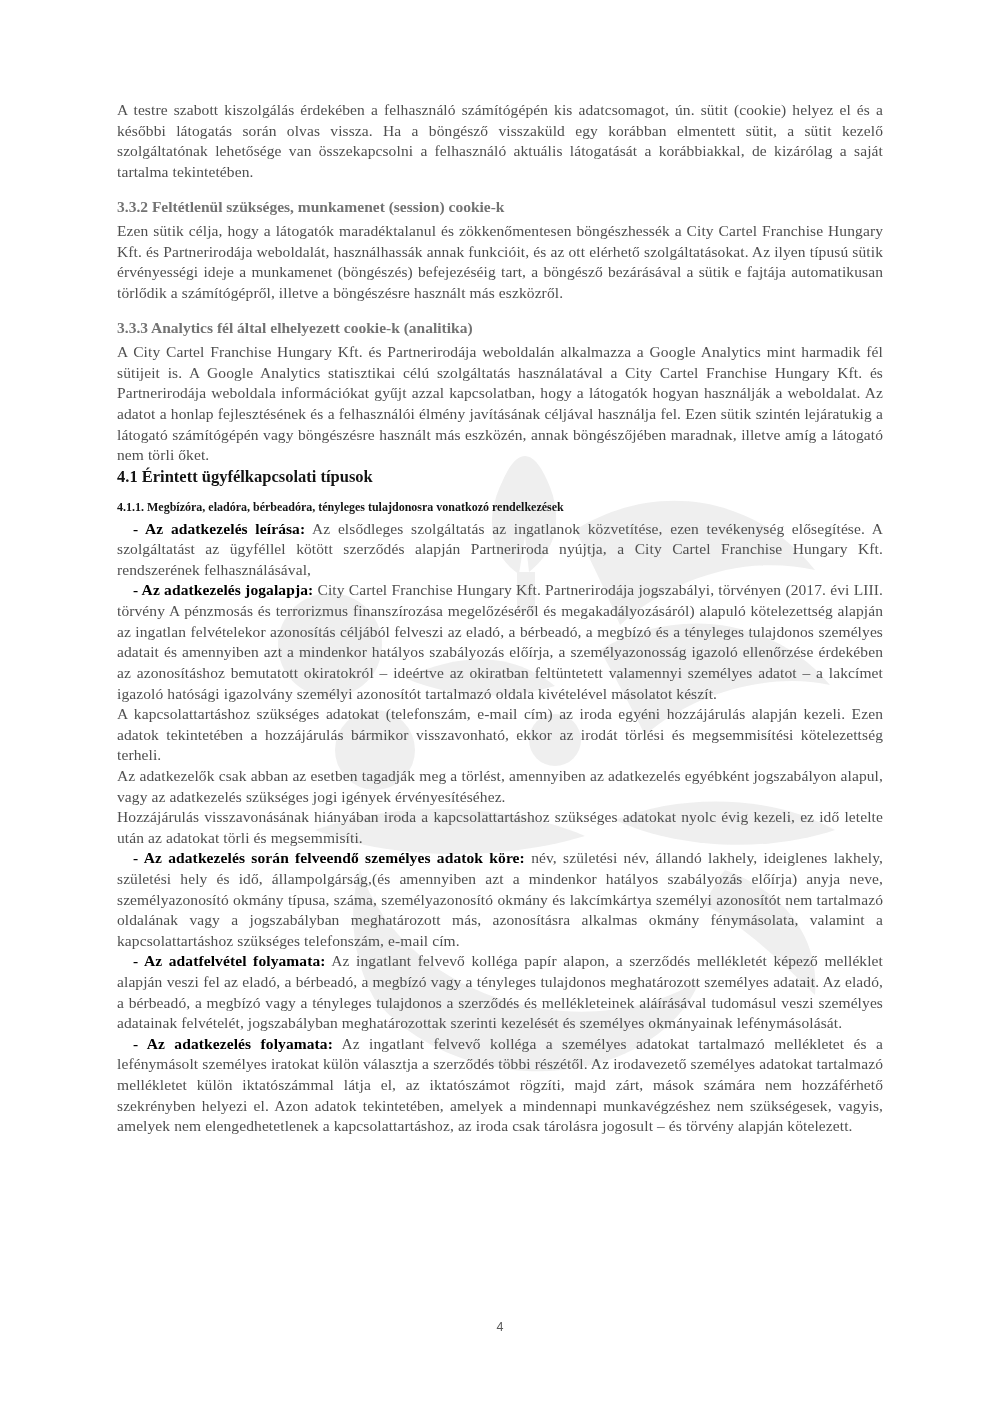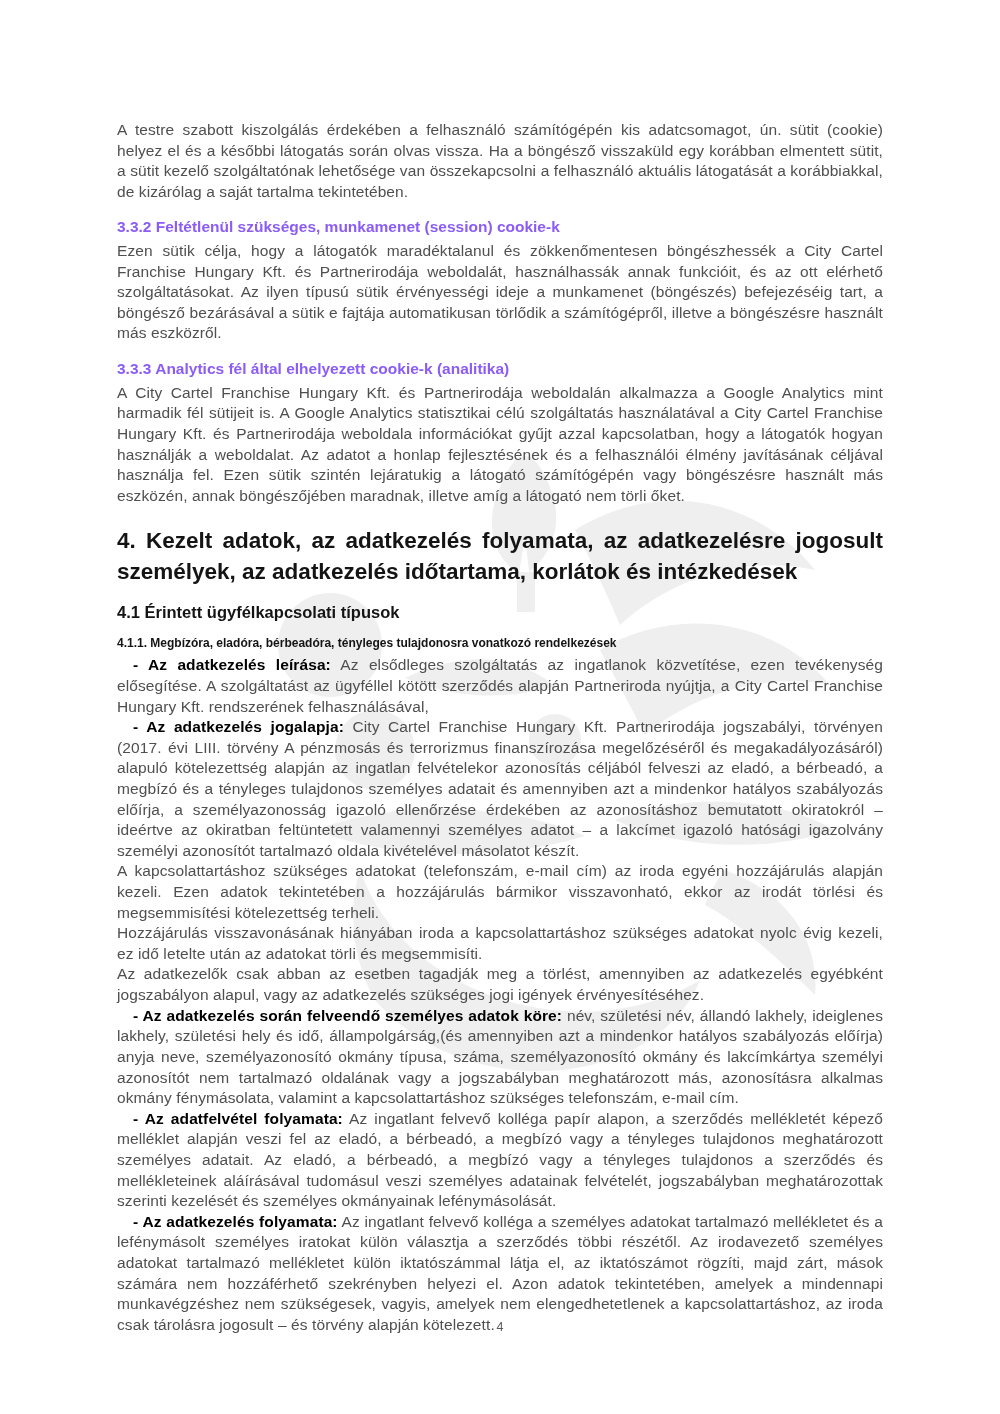--- a/index.html
+++ b/index.html
@@ -13,33 +13,34 @@
   .watermark {
     position: absolute;
     left: 255px; top: 440px;
     width: 620px; height: 660px;
     z-index: 0;
     opacity: 0.55;
     pointer-events: none;
   }
   .content {
     position: absolute;
-    left: 117px; top: 120px;
+    left: 117px; top: 100px;
     width: 766px;
     z-index: 1;
     color: #4f4f4f;
     font-size: 15.5px;
     line-height: 1.33;
     letter-spacing: 0.1px;
     text-align: justify;
+    font-family: Liberation Serif, serif;
   }
   .content p { margin: 0; }
   p.para-gap { margin-bottom: 15px; }
   h2.sub-heading {
-    color: #8b5cf6;
+    color: #737373;
     font-size: 15.5px;
     font-weight: 700;
     margin: 15px 0 3px 0;
     text-align: left;
     letter-spacing: 0;
   }
   h1.main-heading {
     color: #141414;
     font-size: 22.5px;
     font-weight: 700;
@@ -104,34 +105,33 @@
 <div class="content">
 
   <p class="para-gap">A testre szabott kiszolgálás érdekében a felhasználó számítógépén kis adatcsomagot, ún. sütit (cookie) helyez el és a későbbi látogatás során olvas vissza. Ha a böngésző visszaküld egy korábban elmentett sütit, a sütit kezelő szolgáltatónak lehetősége van összekapcsolni a felhasználó aktuális látogatását a korábbiakkal, de kizárólag a saját tartalma tekintetében.</p>
 
   <h2 class="sub-heading">3.3.2 Feltétlenül szükséges, munkamenet (session) cookie-k</h2>
   <p class="para-gap">Ezen sütik célja, hogy a látogatók maradéktalanul és zökkenőmentesen böngészhessék a City Cartel Franchise Hungary Kft. és Partnerirodája weboldalát, használhassák annak funkcióit, és az ott elérhető szolgáltatásokat. Az ilyen típusú sütik érvényességi ideje a munkamenet (böngészés) befejezéséig tart, a böngésző bezárásával a sütik e fajtája automatikusan törlődik a számítógépről, illetve a böngészésre használt más eszközről.</p>
 
   <h2 class="sub-heading">3.3.3 Analytics fél által elhelyezett cookie-k (analitika)</h2>
   <p>A City Cartel Franchise Hungary Kft. és Partnerirodája weboldalán alkalmazza a Google Analytics mint harmadik fél sütijeit is. A Google Analytics statisztikai célú szolgáltatás használatával a City Cartel Franchise Hungary Kft. és Partnerirodája weboldala információkat gyűjt azzal kapcsolatban, hogy a látogatók hogyan használják a weboldalat. Az adatot a honlap fejlesztésének és a felhasználói élmény javításának céljával használja fel. Ezen sütik szintén lejáratukig a látogató számítógépén vagy böngészésre használt más eszközén, annak böngészőjében maradnak, illetve amíg a látogató nem törli őket.</p>
 
-  <h1 class="main-heading">4. Kezelt adatok, az adatkezelés folyamata, az adatkezelésre jogosult személyek, az adatkezelés időtartama, korlátok és intézkedések</h1>
 
   <h3 class="num-heading">4.1 Érintett ügyfélkapcsolati típusok</h3>
   <h4 class="num-subheading">4.1.1.  Megbízóra, eladóra, bérbeadóra, tényleges tulajdonosra vonatkozó rendelkezések</h4>
 
   <p><span class="lead">- Az adatkezelés leírása:</span> <span>Az elsődleges szolgáltatás az ingatlanok közvetítése, ezen tevékenység elősegítése. A szolgáltatást az ügyféllel kötött szerződés alapján Partneriroda nyújtja, a City Cartel Franchise Hungary Kft. rendszerének felhasználásával,</span></p>
 
   <p><span class="lead">- Az adatkezelés jogalapja:</span> <span>City Cartel Franchise Hungary Kft. Partnerirodája jogszabályi, törvényen (2017. évi LIII. törvény A pénzmosás és terrorizmus finanszírozása megelőzéséről és megakadályozásáról) alapuló kötelezettség alapján az ingatlan felvételekor azonosítás céljából felveszi az eladó, a bérbeadó, a megbízó és a tényleges tulajdonos személyes adatait és amennyiben azt a mindenkor hatályos szabályozás előírja, a személyazonosság igazoló ellenőrzése érdekében az azonosításhoz bemutatott okiratokról – ideértve az okiratban feltüntetett valamennyi személyes adatot – a lakcímet igazoló hatósági igazolvány személyi azonosítót tartalmazó oldala kivételével másolatot készít.</span></p>
 
   <p>A kapcsolattartáshoz szükséges adatokat (telefonszám, e-mail cím) az iroda egyéni hozzájárulás alapján kezeli. Ezen adatok tekintetében a hozzájárulás bármikor visszavonható, ekkor az irodát törlési és megsemmisítési kötelezettség terheli.</p>
 
+  <p>Az adatkezelők csak abban az esetben tagadják meg a törlést, amennyiben az adatkezelés egyébként jogszabályon alapul, vagy az adatkezelés szükséges jogi igények érvényesítéséhez.</p>
+
   <p>Hozzájárulás visszavonásának hiányában iroda a kapcsolattartáshoz szükséges adatokat nyolc évig kezeli, ez idő letelte után az adatokat törli és megsemmisíti.</p>
-
-  <p>Az adatkezelők csak abban az esetben tagadják meg a törlést, amennyiben az adatkezelés egyébként jogszabályon alapul, vagy az adatkezelés szükséges jogi igények érvényesítéséhez.</p>
 
   <p><span class="lead">- Az adatkezelés során felveendő személyes adatok köre:</span> <span>név, születési név, állandó lakhely, ideiglenes lakhely, születési hely és idő, állampolgárság,(és amennyiben azt a mindenkor hatályos szabályozás előírja) anyja neve, személyazonosító okmány típusa, száma, személyazonosító okmány és lakcímkártya személyi azonosítót nem tartalmazó oldalának vagy a jogszabályban meghatározott más, azonosításra alkalmas okmány fénymásolata, valamint a kapcsolattartáshoz szükséges telefonszám, e-mail cím.</span></p>
 
   <p><span class="lead">- Az adatfelvétel folyamata:</span> <span>Az ingatlant felvevő kolléga papír alapon, a szerződés mellékletét képező melléklet alapján veszi fel az eladó, a bérbeadó, a megbízó vagy a tényleges tulajdonos meghatározott személyes adatait. Az eladó, a bérbeadó, a megbízó vagy a tényleges tulajdonos a szerződés és mellékleteinek aláírásával tudomásul veszi személyes adatainak felvételét, jogszabályban meghatározottak szerinti kezelését és személyes okmányainak lefénymásolását.</span></p>
 
   <p><span class="lead">- Az adatkezelés folyamata:</span> <span>Az ingatlant felvevő kolléga a személyes adatokat tartalmazó mellékletet és a lefénymásolt személyes iratokat külön választja a szerződés többi részétől. Az irodavezető személyes adatokat tartalmazó mellékletet külön iktatószámmal látja el, az iktatószámot rögzíti, majd zárt, mások számára nem hozzáférhető szekrényben helyezi el.  Azon adatok tekintetében, amelyek a mindennapi munkavégzéshez nem szükségesek, vagyis, amelyek nem elengedhetetlenek a kapcsolattartáshoz, az iroda csak tárolásra jogosult – és törvény alapján kötelezett.</span></p>
 
 </div>
 
 <div class="page-number">4</div>

